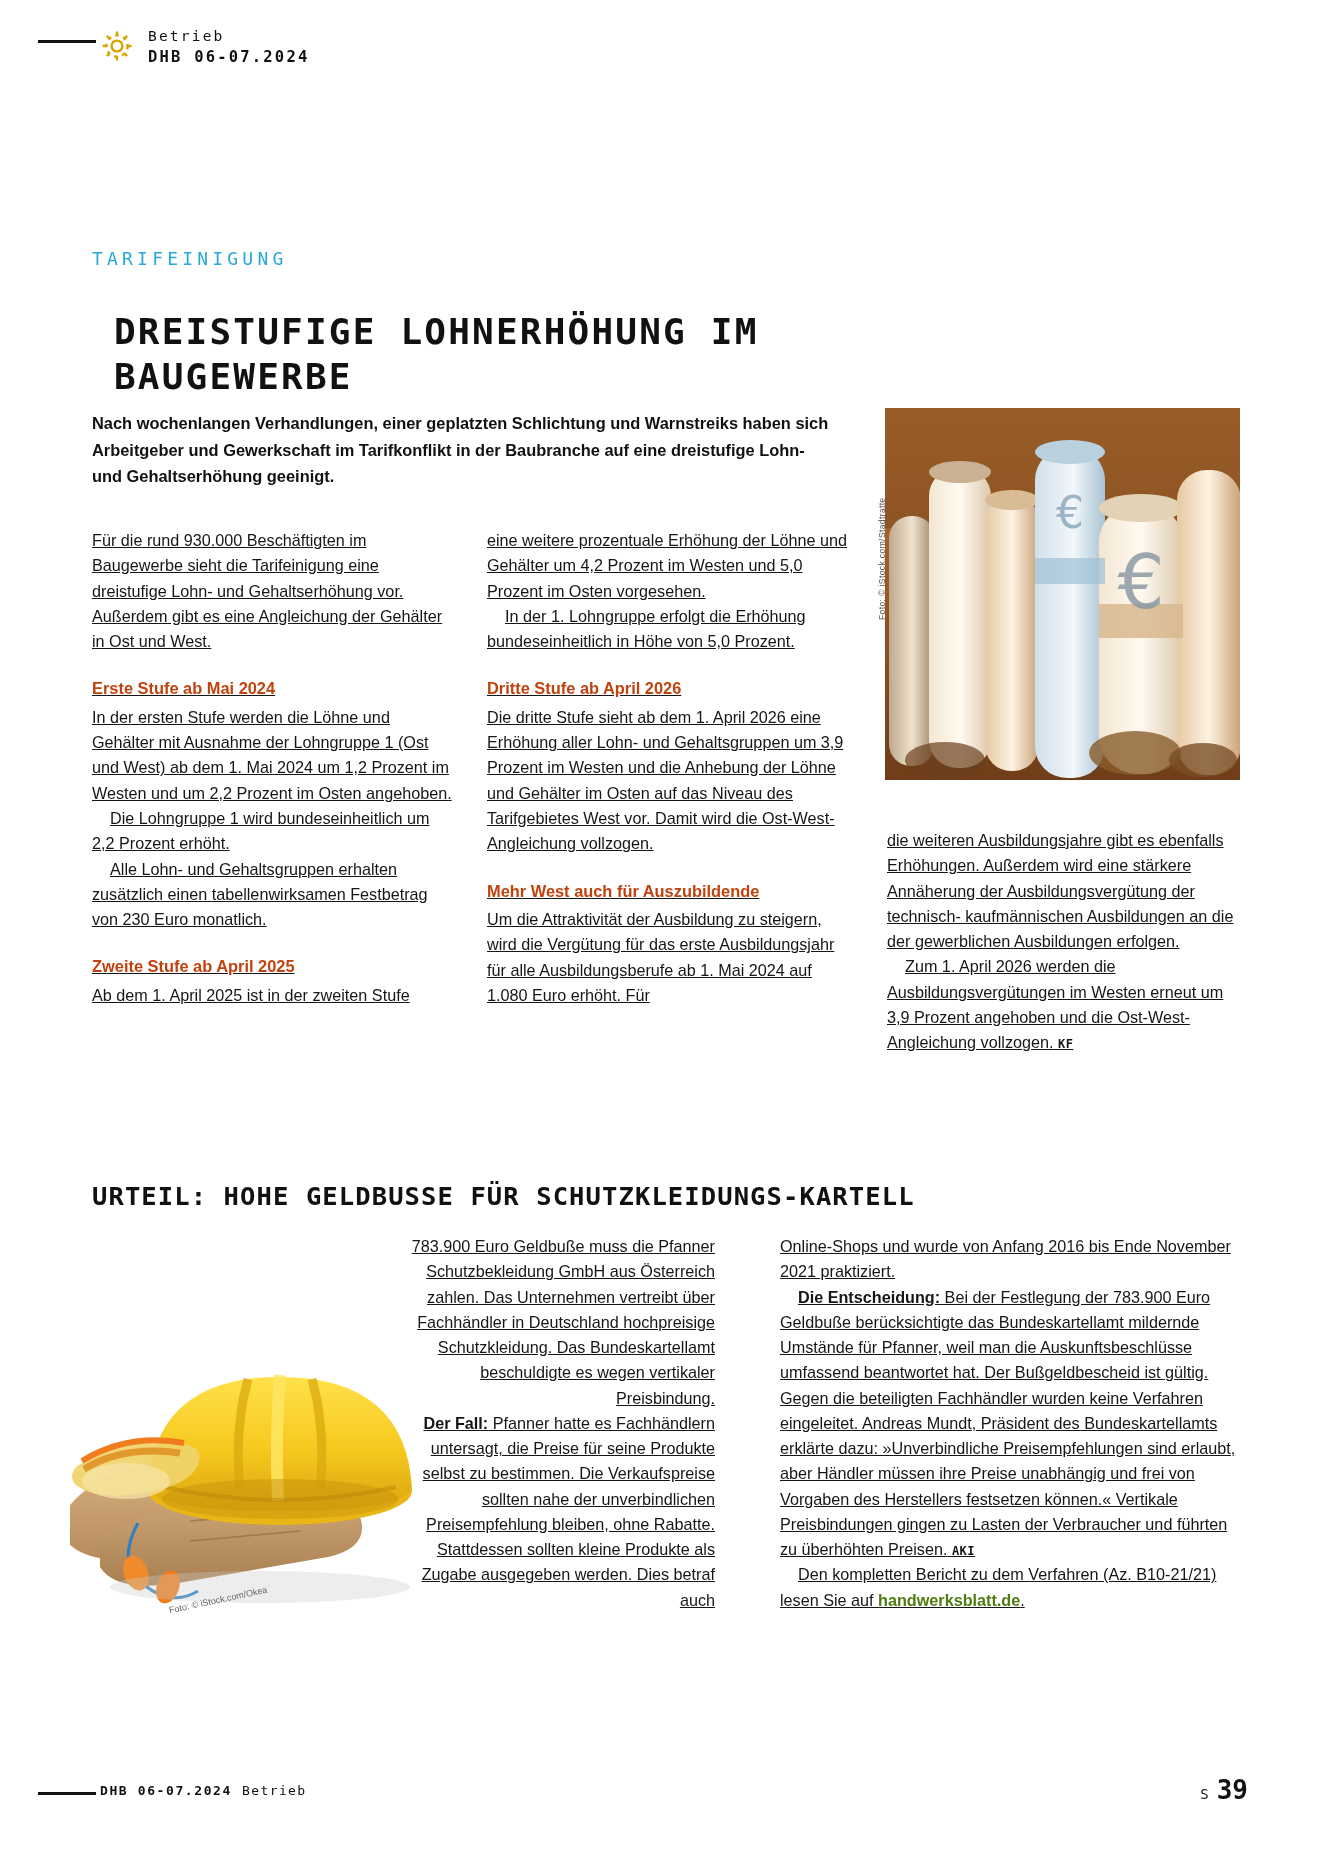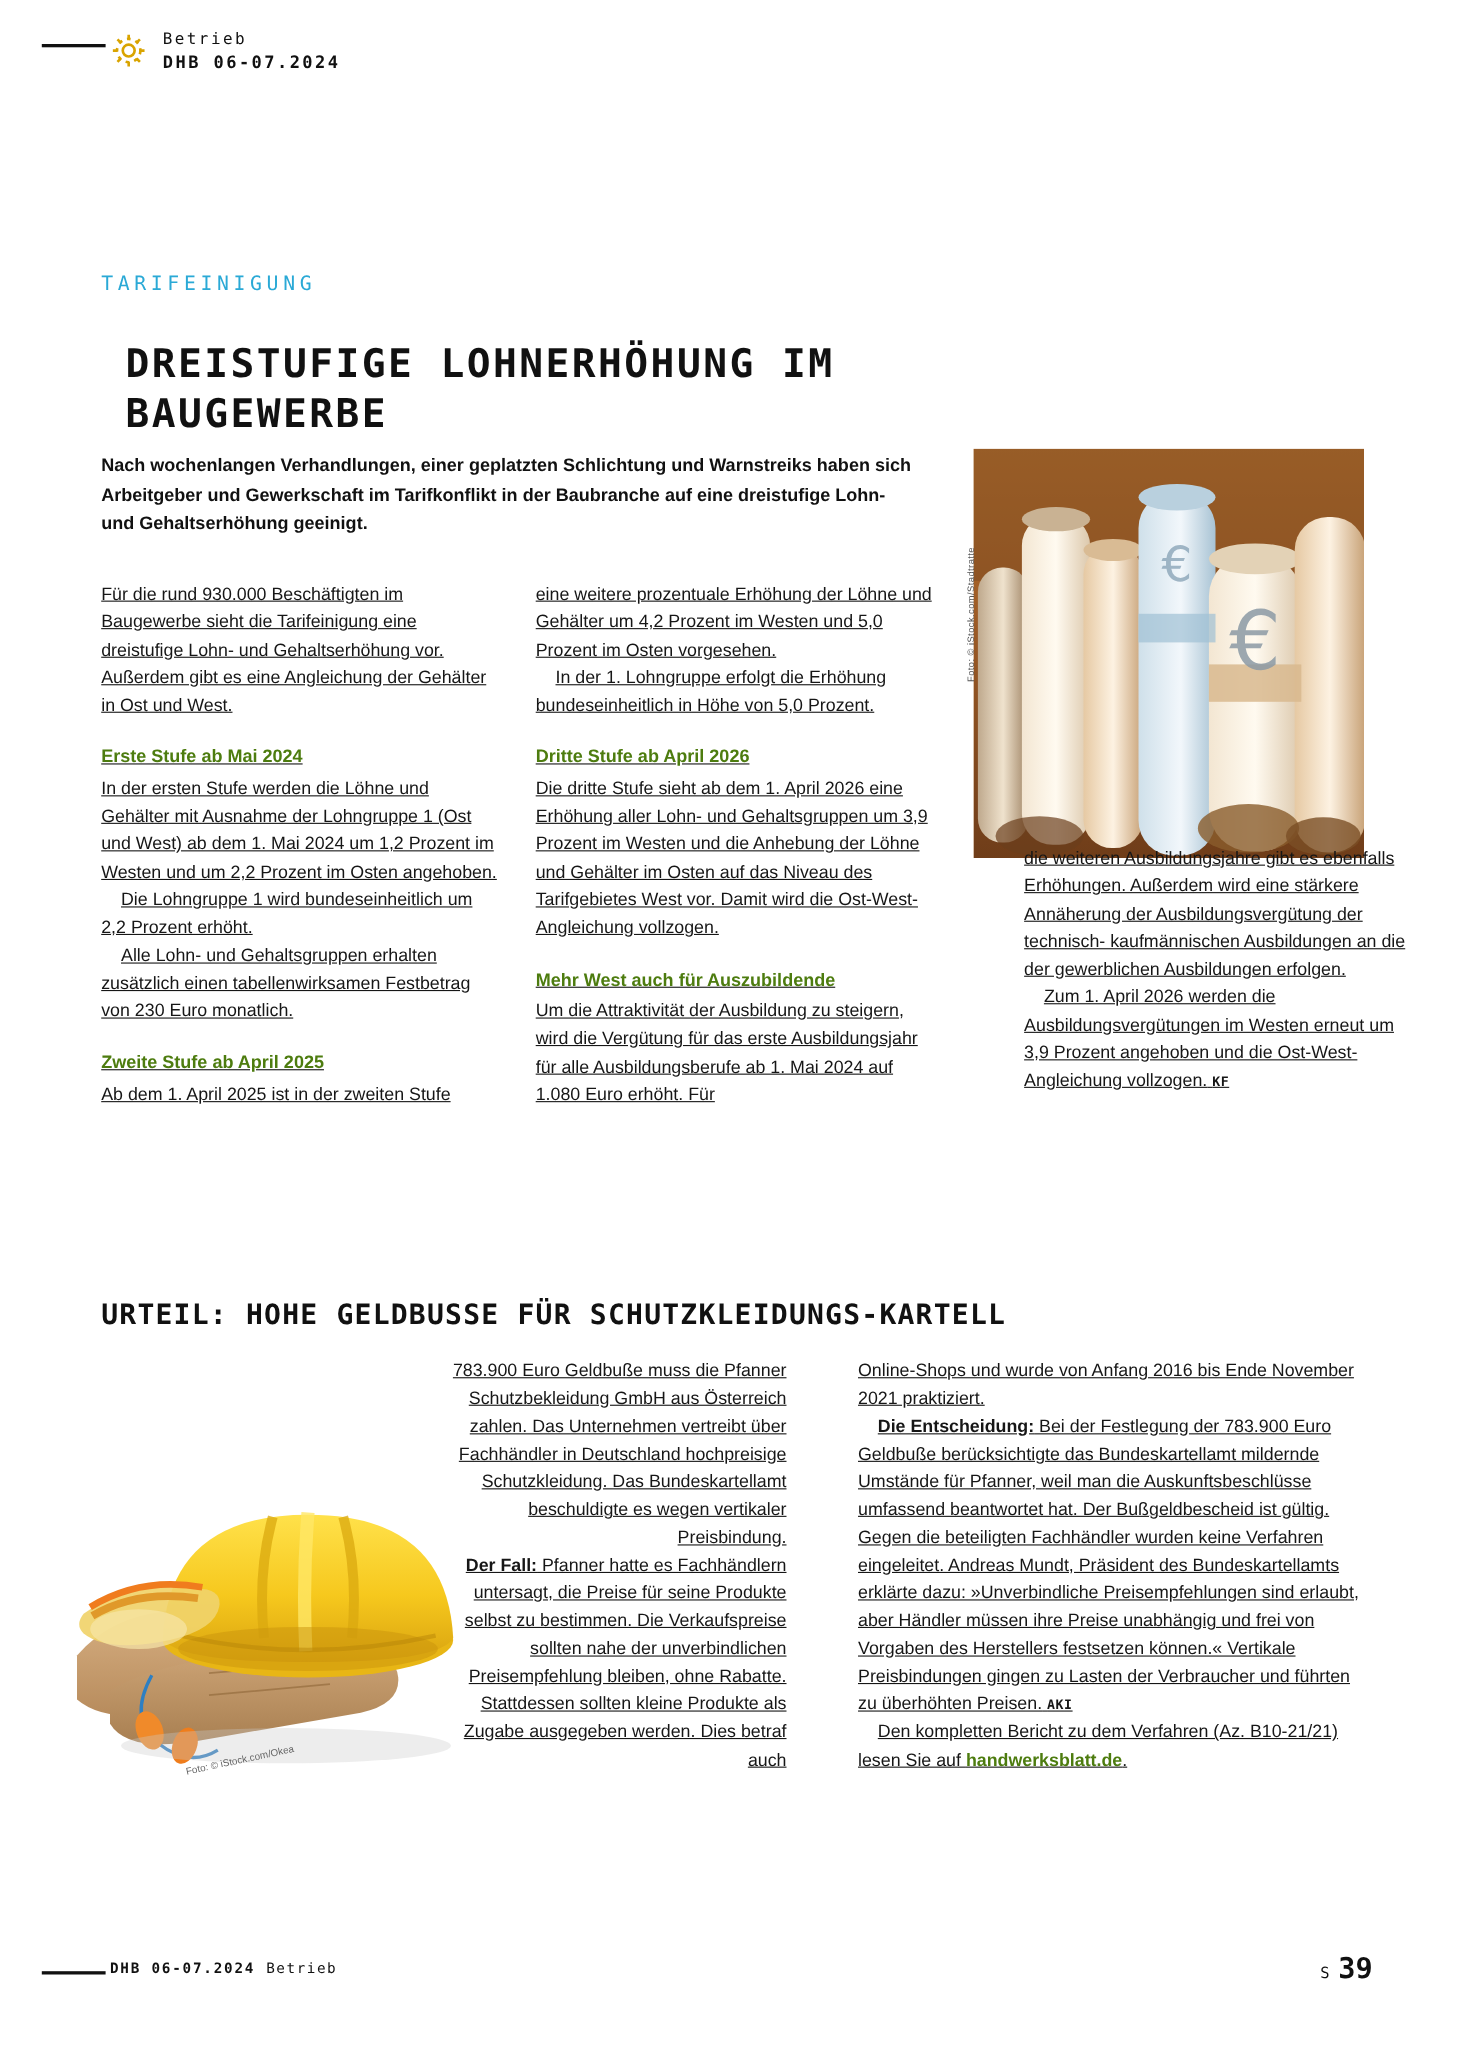--- a/index.html
+++ b/index.html
@@ -106,30 +106,30 @@
     color: #161616;
     text-decoration: underline;
   }
   .col p {
     margin: 0 0 0 0;
   }
   .col p + p {
     text-indent: 18px;
   }
   .sub {
-    color: #4d7c0f;
+    color: #c2410c;
     font-weight: 700;
     font-size: 16.4px;
     margin-top: 22px;
     margin-bottom: 3px;
   }
 
   #a1-c1 { left: 92px; top: 528px; width: 360px; }
   #a1-c2 { left: 487px; top: 528px; width: 360px; }
-  #a1-c3 { left: 887px; top: 768px; width: 352px; margin-left: 44px; }
+  #a1-c3 { left: 887px; top: 828px; width: 352px; }
 
   
   .photo1 {
     position: absolute;
     left: 885px;
     top: 408px;
     width: 355px;
     height: 372px;
     overflow: hidden;
     background: #caa98a;

